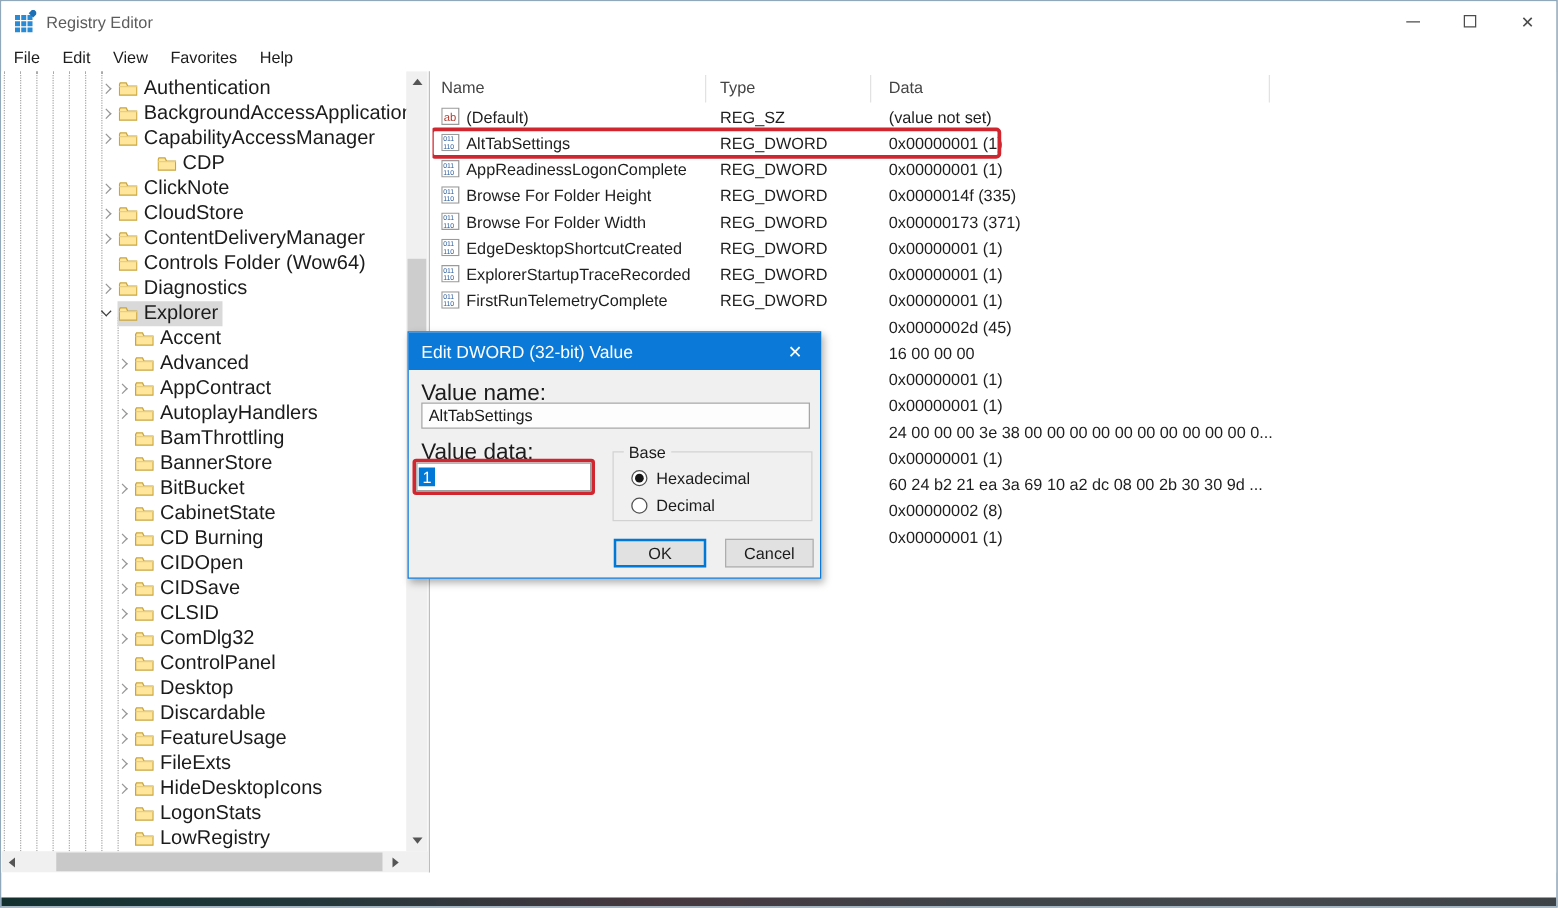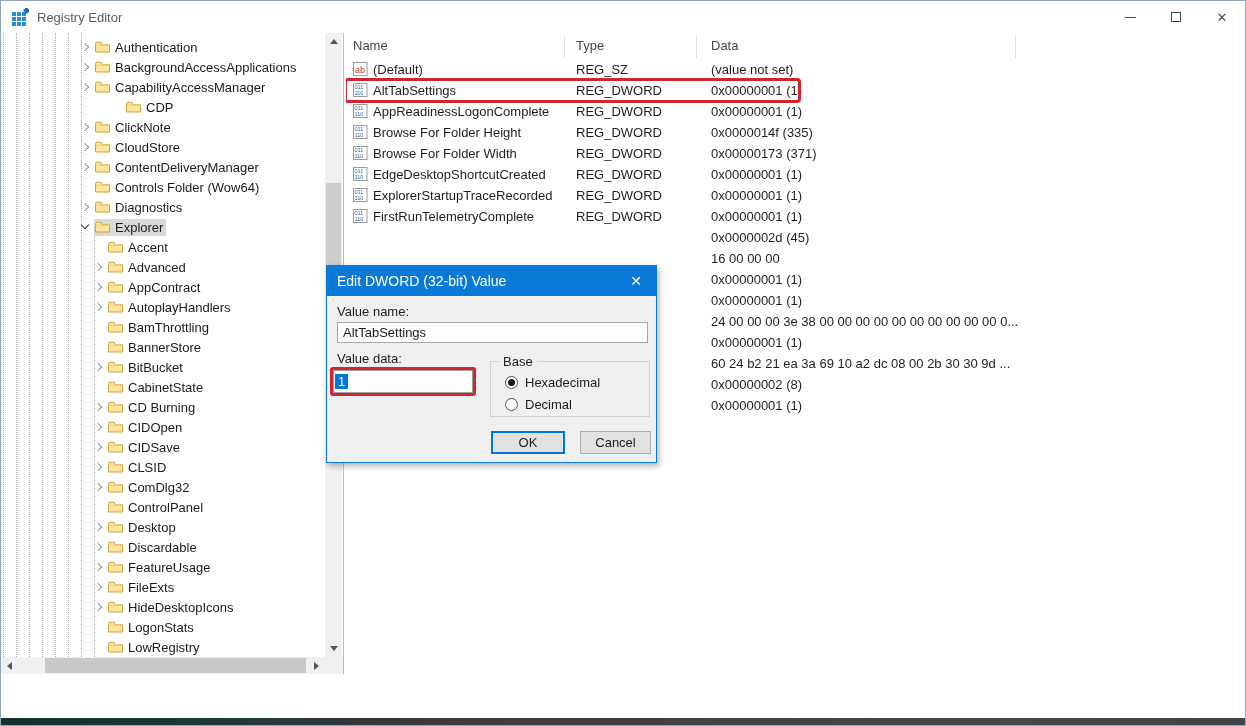--- a/index.html
+++ b/index.html
@@ -23,21 +23,21 @@
   
   .addressbar{height:22px;border-top:1px solid #e3e3e3;border-bottom:1px solid #d9d9d9;display:flex;align-items:center;padding-left:8px;font-size:13px;color:#111;}
 
   
   .body{position:relative;display:flex;height:641px;background:#fff;}
 
   
   .tree{position:relative;width:343px;border-right:1px solid #bdbdbd;overflow:hidden;background:#fff;flex:0 0 auto;}
   .guide{position:absolute;top:0;bottom:17px;width:0;border-left:1px dotted #ababab;}
   .tree-items{position:absolute;left:0;top:0;right:0;height:627px;overflow:hidden;}
-  .tree-row{position:absolute;left:0;height:20px;width:100%;display:flex;align-items:center;font-size:13px;color:#1b1b1b;white-space:nowrap;}
+  .tree-row{position:absolute;left:0;height:20px;width:100%;display:flex;align-items:center;font-size:16px;color:#1b1b1b;white-space:nowrap;}
   .chev{display:inline-block;width:6px;height:6px;border-top:1.5px solid #969696;border-right:1.5px solid #969696;transform:rotate(45deg);position:absolute;top:7px;}
   .chev.expanded{border-color:#3c3c3c;transform:rotate(135deg);top:5px;}
   .tree-label-wrap{position:absolute;display:flex;align-items:center;gap:5px;padding:1px 3px 1px 1px;}
   .tree-label-wrap.selected{background:#d9d9d9;}
   .folder-svg{flex:0 0 auto;display:block;}
 
   
   .vscroll{position:absolute;top:0;right:1px;width:17px;height:624px;background:#f0f0f0;z-index:3;}
   .hscroll{position:absolute;left:0;bottom:0;height:17px;width:342px;background:#f0f0f0;z-index:4;display:flex;align-items:center;}
   .sb-btn{width:17px;height:17px;display:flex;align-items:center;justify-content:center;flex:0 0 auto;}
@@ -59,21 +59,21 @@
   .list-row{position:absolute;left:0;height:21px;width:100%;font-size:13px;color:#1e1e1e;white-space:nowrap;}
   .cell{position:absolute;top:3px;}
   .row-icon{position:absolute;left:7px;top:3px;}
 
   .red-box{position:absolute;border:3px solid #cf2630;border-radius:4px;z-index:6;}
 
   
   .dialog{position:absolute;left:325px;top:264px;width:331px;height:198px;background:#f0f0f0;border:1px solid #0b79d7;z-index:20;box-shadow:2px 3px 6px rgba(0,0,0,.30);}
   .dlg-title{height:30px;background:#0b79d7;display:flex;align-items:center;color:#fff;font-size:14px;padding-left:10px;}
   .dlg-close{margin-left:auto;width:40px;height:30px;display:flex;align-items:center;justify-content:center;font-size:14px;color:#fff;}
-  .dlg-label{position:absolute;font-size:13px;color:#1b1b1b;}
+  .dlg-label{position:absolute;font-size:18px;color:#1b1b1b;}
   .dlg-input-name{position:absolute;left:10px;top:56px;width:311px;height:21px;background:#fdfdfd;border:1px solid #a6a6a6;font-size:13px;color:#1b1b1b;display:flex;align-items:center;padding-left:5px;}
   .vd-redbox{position:absolute;left:3px;top:101px;width:146px;height:29px;border:3px solid #cf2630;border-radius:3px;background:#fff;}
   .vd-input{position:absolute;left:0;top:0;width:140px;height:23px;background:#fff;border:1px solid #9f9f9f;display:flex;align-items:center;padding-left:1px;font-size:13px;}
   .vd-sel{background:#0078d7;color:#fff;padding:0 3px;}
   .groupbox{position:absolute;left:163px;top:95px;width:160px;height:56px;border:1px solid #d2d2d2;}
   .groupbox-label{position:absolute;top:-8px;left:8px;background:#f0f0f0;padding:0 4px;font-size:13px;color:#1b1b1b;}
   .radio-row{position:absolute;left:14px;display:flex;align-items:center;gap:7px;font-size:13px;color:#1b1b1b;}
   .radio{width:13px;height:13px;border:1px solid #4f4f4f;border-radius:50%;background:#fff;display:flex;align-items:center;justify-content:center;flex:0 0 auto;}
   .radio.checked::after{content:"";width:7px;height:7px;border-radius:50%;background:#161616;}
   .dlg-btn{position:absolute;top:165px;height:23px;font-size:13px;color:#1b1b1b;background:#e1e1e1;display:flex;align-items:center;justify-content:center;}
@@ -107,20 +107,27 @@
         </div>
       <div class="win-btn">
           <span class="glyph-max"></span>
         </div>
       <div class="win-btn">
           <span class="glyph-close">✕</span>
         </div>
     </div>
   </div>
 
+  <div class="menubar">
+    <span class="menu-item">File</span>
+    <span class="menu-item">Edit</span>
+    <span class="menu-item">View</span>
+    <span class="menu-item">Favorites</span>
+    <span class="menu-item">Help</span>
+  </div>
 
 
   <div class="body">
 
     <div class="tree">
       <div id="tree-guides">
           <div class="guide" style="left: 2px;"></div>
           <div class="guide" style="left: 15px;"></div>
           <div class="guide" style="left: 28px;"></div>
           <div class="guide" style="left: 41px;"></div>

